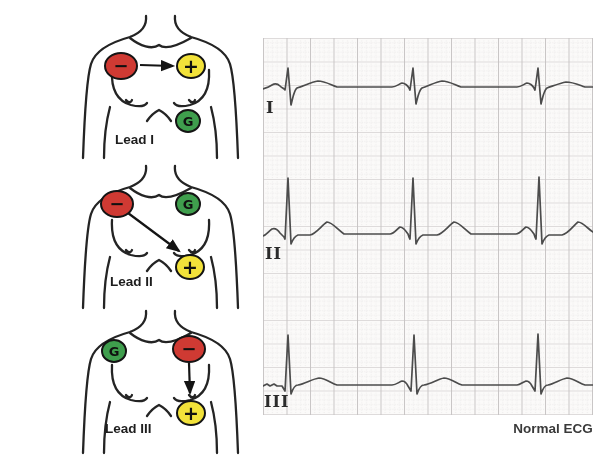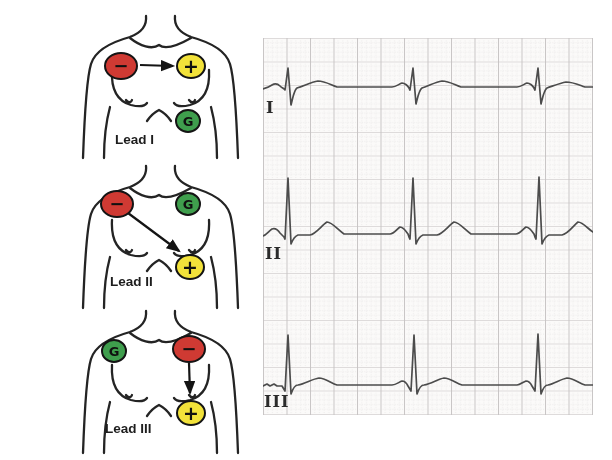--- a/index.html
+++ b/index.html
@@ -99,14 +99,15 @@
 
     <path class="trace" d="M 0,198 C 3,197 6,193 9,191 C 12,190 15,192 17,195 C 19,197 20,198 21,199 L 22,201 L 25,140 L 28,206 C 30,201 32,198 35,197 L 47,197 C 53,196 59,187 64,184 C 69,184 75,192 81,196 L 127,196 C 131,196 134,191 137,189 C 140,189 143,193 145,196 L 146,199 L 147,201 L 150,140 L 153,206 C 155,201 157,198 160,197 L 174,197 C 180,196 186,187 191,184 C 196,184 202,192 208,196 L 253,196 C 257,196 260,191 263,189 C 266,189 269,193 271,196 L 272,199 L 273,201 L 276,139 L 279,206 C 281,201 283,198 286,197 L 299,197 C 305,196 310,188 315,184 C 320,184 326,192 330,194" stroke="#4c4c4c"></path>
 
     <path class="trace" d="M 0,348 L 4,346 L 7,348 L 11,346 L 14,348 L 19,348 L 22,353 L 25,297 L 28,356 C 30,350 32,347 35,347 C 42,346 49,341 56,340 C 62,340 68,345 74,347 L 129,347 C 133,347 136,344 139,343 C 142,343 144,346 145,348 L 148,353 L 151,297 L 154,356 C 156,350 158,347 161,347 C 168,346 175,341 181,340 C 187,340 193,345 199,347 L 254,347 C 257,347 260,344 263,343 C 266,343 268,346 269,348 L 272,353 L 275,296 L 278,356 C 280,350 282,347 285,347 C 291,346 298,341 304,340 C 310,340 316,345 322,347 L 330,347" stroke="#4c4c4c"></path>
 
     <text class="trace-label" x="3" y="75">I</text>
     <text class="trace-label" x="2" y="221">II</text>
     <text class="trace-label" x="1" y="369">III</text>
   </svg>
 
+  <div id="ecg-caption">Normal ECG</div>
 
 </div>
 
 </body></html>

